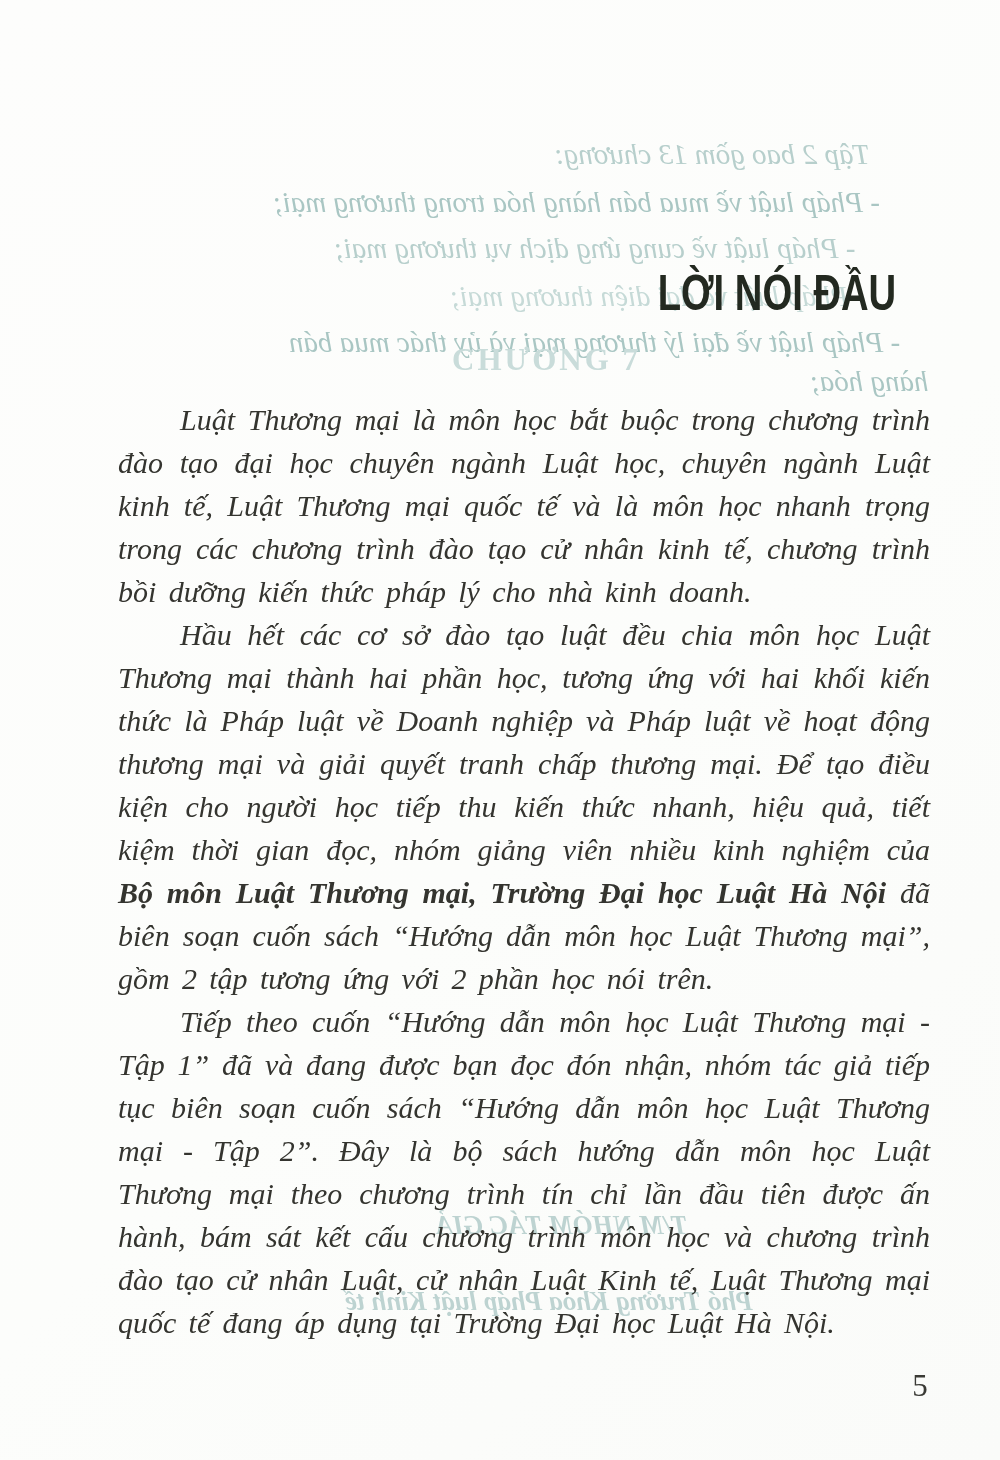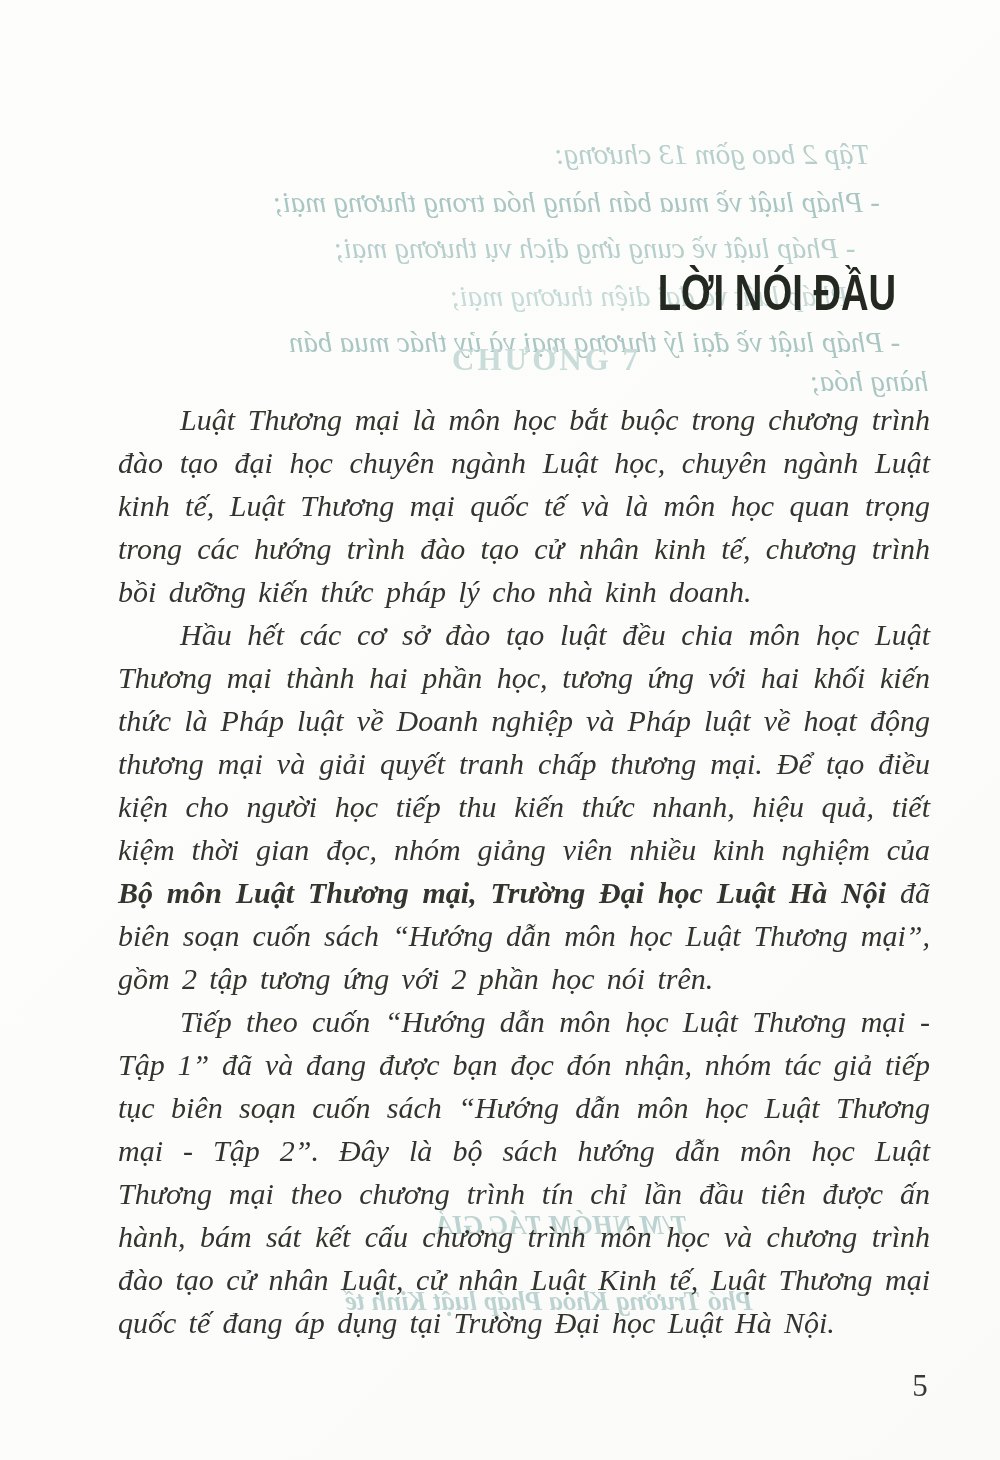--- a/index.html
+++ b/index.html
@@ -118,21 +118,21 @@
     <div class="bleed mirror sig" style="top: 1210px; left: 435px;">T/M NHÓM TÁC GIẢ</div>
     <div class="bleed mirror sig" style="top: 1286px; left: 345px;">Phó Trưởng Khoa Pháp luật Kinh tế</div>
   </div>
 
   <h1 class="title">
     <span class="title-inner">LỜI NÓI ĐẦU</span>
   </h1>
 
   <div class="body-block">
     <p class="para">
-      <span>Luật Thương mại là môn học bắt buộc trong chương trình đào tạo đại học chuyên ngành Luật học, chuyên ngành Luật kinh tế, Luật Thương mại quốc tế và là môn học quan trọng trong các hướng trình đào tạo cử nhân kinh tế, chương trình bồi dưỡng kiến thức pháp lý cho nhà kinh doanh.</span>
+      <span>Luật Thương mại là môn học bắt buộc trong chương trình đào tạo đại học chuyên ngành Luật học, chuyên ngành Luật kinh tế, Luật Thương mại quốc tế và là môn học nhanh trọng trong các chương trình đào tạo cử nhân kinh tế, chương trình bồi dưỡng kiến thức pháp lý cho nhà kinh doanh.</span>
     </p>
     <p class="para">
       <span>Hầu hết các cơ sở đào tạo luật đều chia môn học Luật Thương mại thành hai phần học, tương ứng với hai khối kiến thức là Pháp luật về Doanh nghiệp và Pháp luật về hoạt động thương mại và giải quyết tranh chấp thương mại. Để tạo điều kiện cho người học tiếp thu kiến thức nhanh, hiệu quả, tiết kiệm thời gian đọc, nhóm giảng viên nhiều kinh nghiệm của </span><span class="bold">Bộ môn Luật Thương mại, Trường Đại học Luật Hà Nội</span><span> đã biên soạn cuốn sách “Hướng dẫn môn học Luật Thương mại”, gồm 2 tập tương ứng với 2 phần học nói trên.</span>
     </p>
     <p class="para">
       <span>Tiếp theo cuốn “Hướng dẫn môn học Luật Thương mại - Tập 1” đã và đang được bạn đọc đón nhận, nhóm tác giả tiếp tục biên soạn cuốn sách “Hướng dẫn môn học Luật Thương mại - Tập 2”. Đây là bộ sách hướng dẫn môn học Luật Thương mại theo chương trình tín chỉ lần đầu tiên được ấn hành, bám sát kết cấu chương trình môn học và chương trình đào tạo cử nhân Luật, cử nhân Luật Kinh tế, Luật Thương mại quốc tế đang áp dụng tại Trường Đại học Luật Hà Nội.</span>
     </p>
   </div>
 
   <div class="page-number">5</div>

